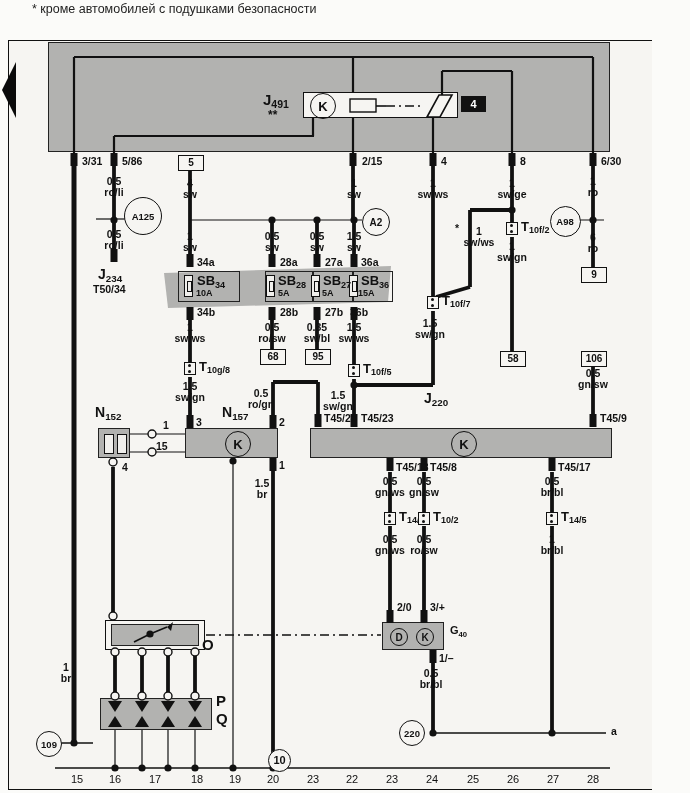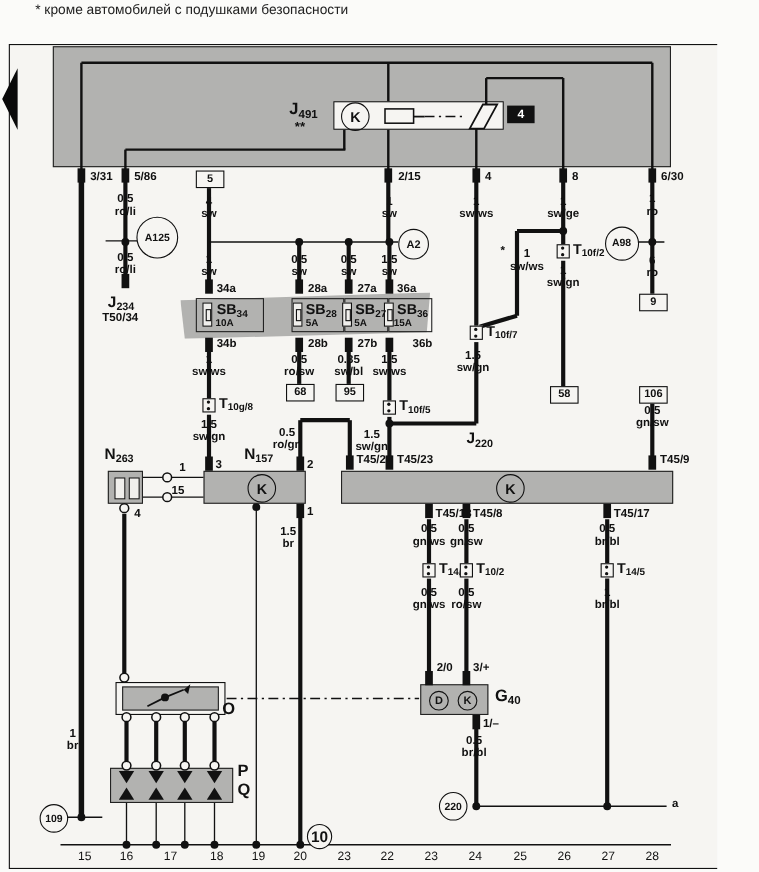--- a/index.html
+++ b/index.html
@@ -349,21 +349,21 @@
       <div class="pl" style="left:441px;top:155px">4</div>
       <div class="pl" style="left:520px;top:155px">8</div>
       <div class="pl" style="left:601px;top:155px">6/30</div>
       <div class="pl" style="left:197px;top:256px">34a</div>
       <div class="pl" style="left:280px;top:256px">28a</div>
       <div class="pl" style="left:325px;top:256px">27a</div>
       <div class="pl" style="left:361px;top:256px">36a</div>
       <div class="pl" style="left:197px;top:306px">34b</div>
       <div class="pl" style="left:280px;top:306px">28b</div>
       <div class="pl" style="left:325px;top:306px">27b</div>
-      <div class="pl" style="left:375px;top:306px">36b</div>
+      <div class="pl" style="left:350px;top:306px">36b</div>
       <div class="pl" style="left:196px;top:416px">3</div>
       <div class="pl" style="left:279px;top:416px">2</div>
       <div class="pl" style="left:279px;top:459px">1</div>
       <div class="pl" style="left:324px;top:412px">T45/24</div>
       <div class="pl" style="left:361px;top:412px">T45/23</div>
       <div class="pl" style="left:600px;top:412px">T45/9</div>
       <div class="pl" style="left:396px;top:461px">T45/13</div>
       <div class="pl" style="left:430px;top:461px">T45/8</div>
       <div class="pl" style="left:558px;top:461px">T45/17</div>
       <div class="pl" style="left:163px;top:419px">1</div>
@@ -378,21 +378,21 @@
       <div class="tb" style="left:581px;top:267px">9</div>
       <div class="tb" style="left:500px;top:351px">58</div>
       <div class="tb" style="left:260px;top:349px">68</div>
       <div class="tb" style="left:305px;top:349px">95</div>
       <div class="tb" style="left:581px;top:351px">106</div>
       <div class="cn" style="left:124px;top:197px;width:36px;height:36px;font-size:9.5px">A125</div>
       <div class="cn" style="left:362px;top:208px;width:26px;height:26px;font-size:10px">A2</div>
       <div class="cn" style="left:549.5px;top:205.5px;width:29px;height:29px;font-size:9.5px">A98</div>
       <div class="cn" style="left:36px;top:731px;width:24px;height:24px;font-size:9.5px">109</div>
       <div class="cn" style="left:399px;top:720px;width:24px;height:24px;font-size:9.5px">220</div>
-      <div class="cn" style="left:279px;top:748.5px;width:21px;height:21px;font-size:14px">10</div>
+      <div class="cn" style="left:268px;top:748.5px;width:21px;height:21px;font-size:11px">10</div>
       <div class="conn" style="left:184px;top:362px">
         <span class="ci"></span>
         <span class="ct">T<span class="sub">10g/8</span></span>
       </div>
       <div class="conn" style="left:506px;top:222px">
         <span class="ci"></span>
         <span class="ct">T<span class="sub">10f/2</span></span>
       </div>
       <div class="conn" style="left:348px;top:364px">
         <span class="ci"></span>
@@ -409,24 +409,24 @@
       <div class="conn" style="left:418px;top:512px">
         <span class="ci"></span>
         <span class="ct">T<span class="sub">10/2</span></span>
       </div>
       <div class="conn" style="left:546px;top:512px">
         <span class="ci"></span>
         <span class="ct">T<span class="sub">14/5</span></span>
       </div>
       <div class="cl" style="left:263px;top:91px;font-size:15px">J<span class="sub">491</span></div>
       <div class="cl" style="left:98px;top:266px;font-size:14px">J<span class="sub">234</span></div>
-      <div class="cl" style="left:95px;top:404px;font-size:14px">N<span class="sub">263</span></div>
+      <div class="cl" style="left:95px;top:404px;font-size:14px">N<span class="sub">152</span></div>
       <div class="cl" style="left:222px;top:404px;font-size:14px">N<span class="sub">157</span></div>
       <div class="cl" style="left:424px;top:390px;font-size:14px">J<span class="sub">220</span></div>
-      <div class="cl" style="left:450px;top:624px;font-size:15px">G<span class="sub">40</span></div>
+      <div class="cl" style="left:450px;top:624px;font-size:11px">G<span class="sub">40</span></div>
       <div class="cell" style="left:178px;top:271px;width:62px;height:31px"></div>
       <div class="fuse" style="left:184px;top:275px"></div>
       <div class="cl" style="left:197px;top:273px;font-size:13px">SB<span class="sub">34</span></div>
       <div class="cl" style="left:196px;top:288px;font-size:9px">10A</div>
       <div class="cell" style="left:265px;top:271px;width:48px;height:31px"></div>
       <div class="fuse" style="left:266px;top:275px"></div>
       <div class="cl" style="left:278px;top:273px;font-size:13px">SB<span class="sub">28</span></div>
       <div class="cl" style="left:278px;top:288px;font-size:9px">5A</div>
       <div class="cell" style="left:313px;top:271px;width:40px;height:31px"></div>
       <div class="fuse" style="left:311px;top:275px"></div>

